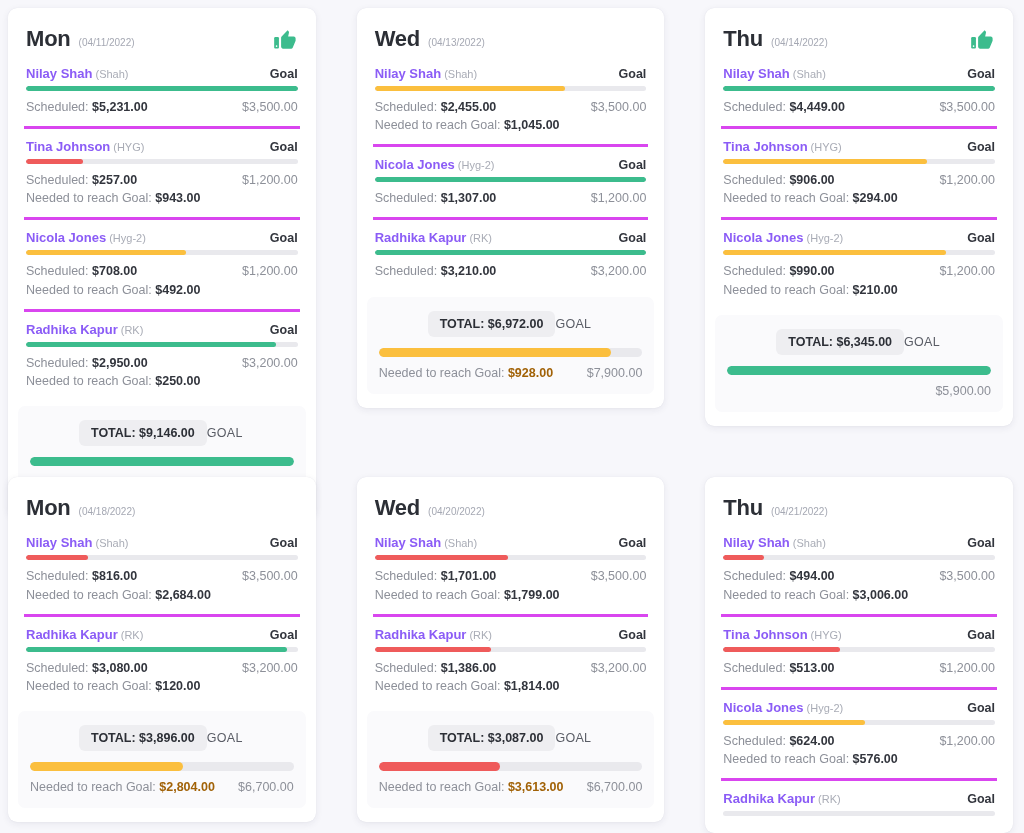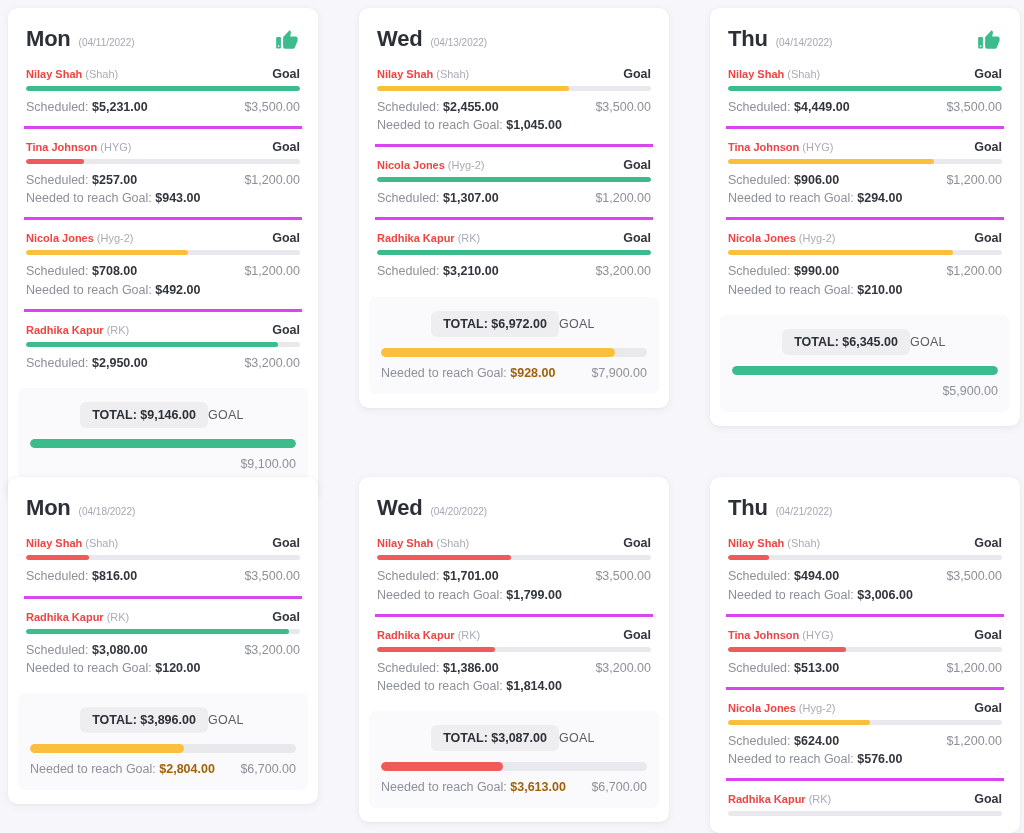--- a/index.html
+++ b/index.html
@@ -7,21 +7,21 @@
     width: 1024px;
     height: 833px;
     overflow: hidden;
     background: #f7f7fb;
     font-family: "Liberation Sans", sans-serif;
     -webkit-font-smoothing: antialiased;
   }
   .board {
     width: 1024px;
     height: 833px;
-    padding: 8px 4px 0 8px;
+    padding: 8px 11px 0 8px;
     display: grid;
     grid-template-columns: repeat(3, 1fr);
     column-gap: 27px;
     row-gap: 38px;
     align-content: start;
     gap: 41px;
   }
   .card {
     background: #ffffff;
     border-radius: 9px;
@@ -54,23 +54,23 @@
     border-top: 3px solid #d946ef;
   }
   .person.first { border-top: none; padding-top: 2px; }
   .person-row {
     display: flex;
     align-items: baseline;
     justify-content: space-between;
     margin-bottom: 4px;
   }
   .pname {
-    font-size: 11px;
+    font-size: 13px;
     font-weight: 700;
-    color: #ef4444;
+    color: #8b5cf6;
   }
   .pinit {
     font-size: 11px;
     font-weight: 400;
     color: #a9acb6;
     margin-left: 3px;
   }
   .goal-lbl {
     font-size: 12.5px;
     font-weight: 700;
@@ -210,20 +210,21 @@
           <span><span class="pname">Radhika Kapur</span><span class="pinit">(RK)</span></span>
           <span class="goal-lbl">Goal</span>
         </div>
         <div class="bar">
           <i style="width: 92%; background: rgb(60, 188, 141);"></i>
         </div>
         <div class="amt-row">
           <span><span>Scheduled:</span> <b>$2,950.00</b></span>
           <span>$3,200.00</span>
         </div>
+        <div class="need"><span>Needed to reach Goal:</span> <b>$250.00</b></div>
       </div>
       <div class="total-box">
         <div class="total-head">
           <div class="total-pill">TOTAL: $9,146.00</div>
           <div class="total-goal">GOAL</div>
         </div>
         <div class="total-bar">
           <i style="width: 100%; background: rgb(60, 188, 141);"></i>
         </div>
         <div class="total-foot">
@@ -370,20 +371,21 @@
           <span><span class="pname">Nilay Shah</span><span class="pinit">(Shah)</span></span>
           <span class="goal-lbl">Goal</span>
         </div>
         <div class="bar">
           <i style="width: 23%; background: rgb(239, 91, 91);"></i>
         </div>
         <div class="amt-row">
           <span><span>Scheduled:</span> <b>$816.00</b></span>
           <span>$3,500.00</span>
         </div>
+        <div class="need"><span>Needed to reach Goal:</span> <b>$2,684.00</b></div>
       </div>
       <div class="person">
         <div class="person-row">
           <span><span class="pname">Radhika Kapur</span><span class="pinit">(RK)</span></span>
           <span class="goal-lbl">Goal</span>
         </div>
         <div class="bar">
           <i style="width: 96%; background: rgb(60, 188, 141);"></i>
         </div>
         <div class="amt-row">

